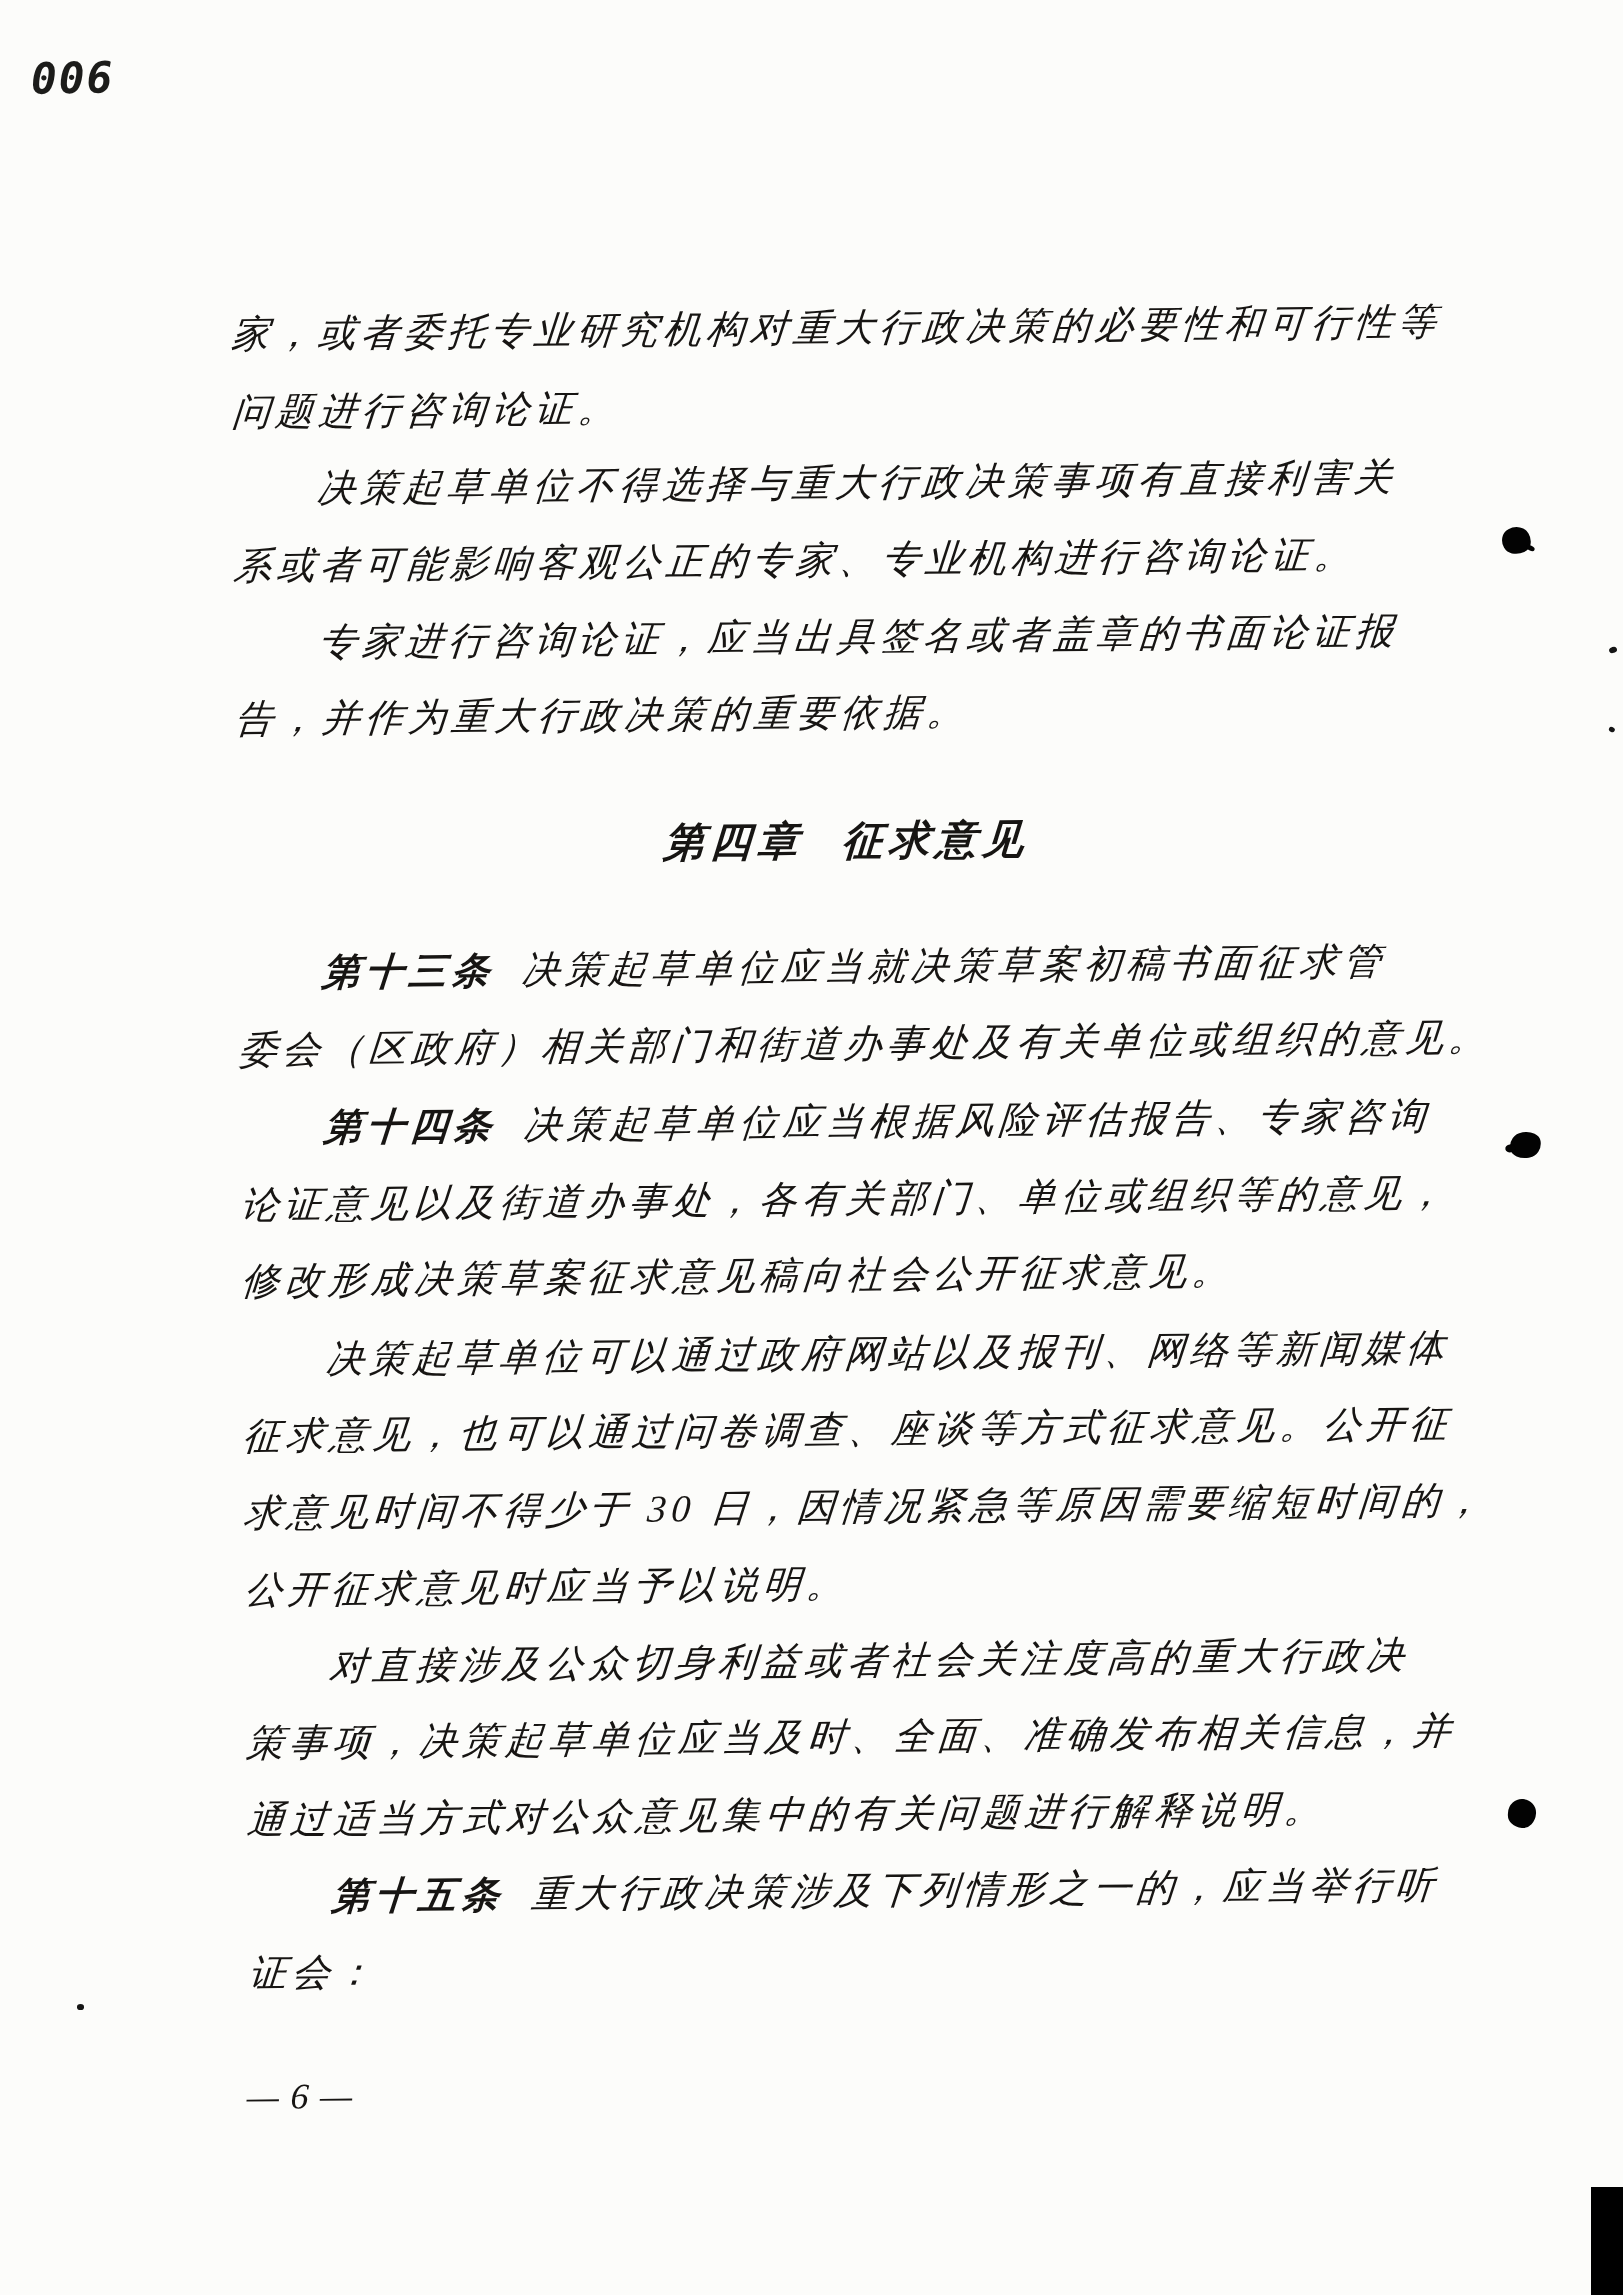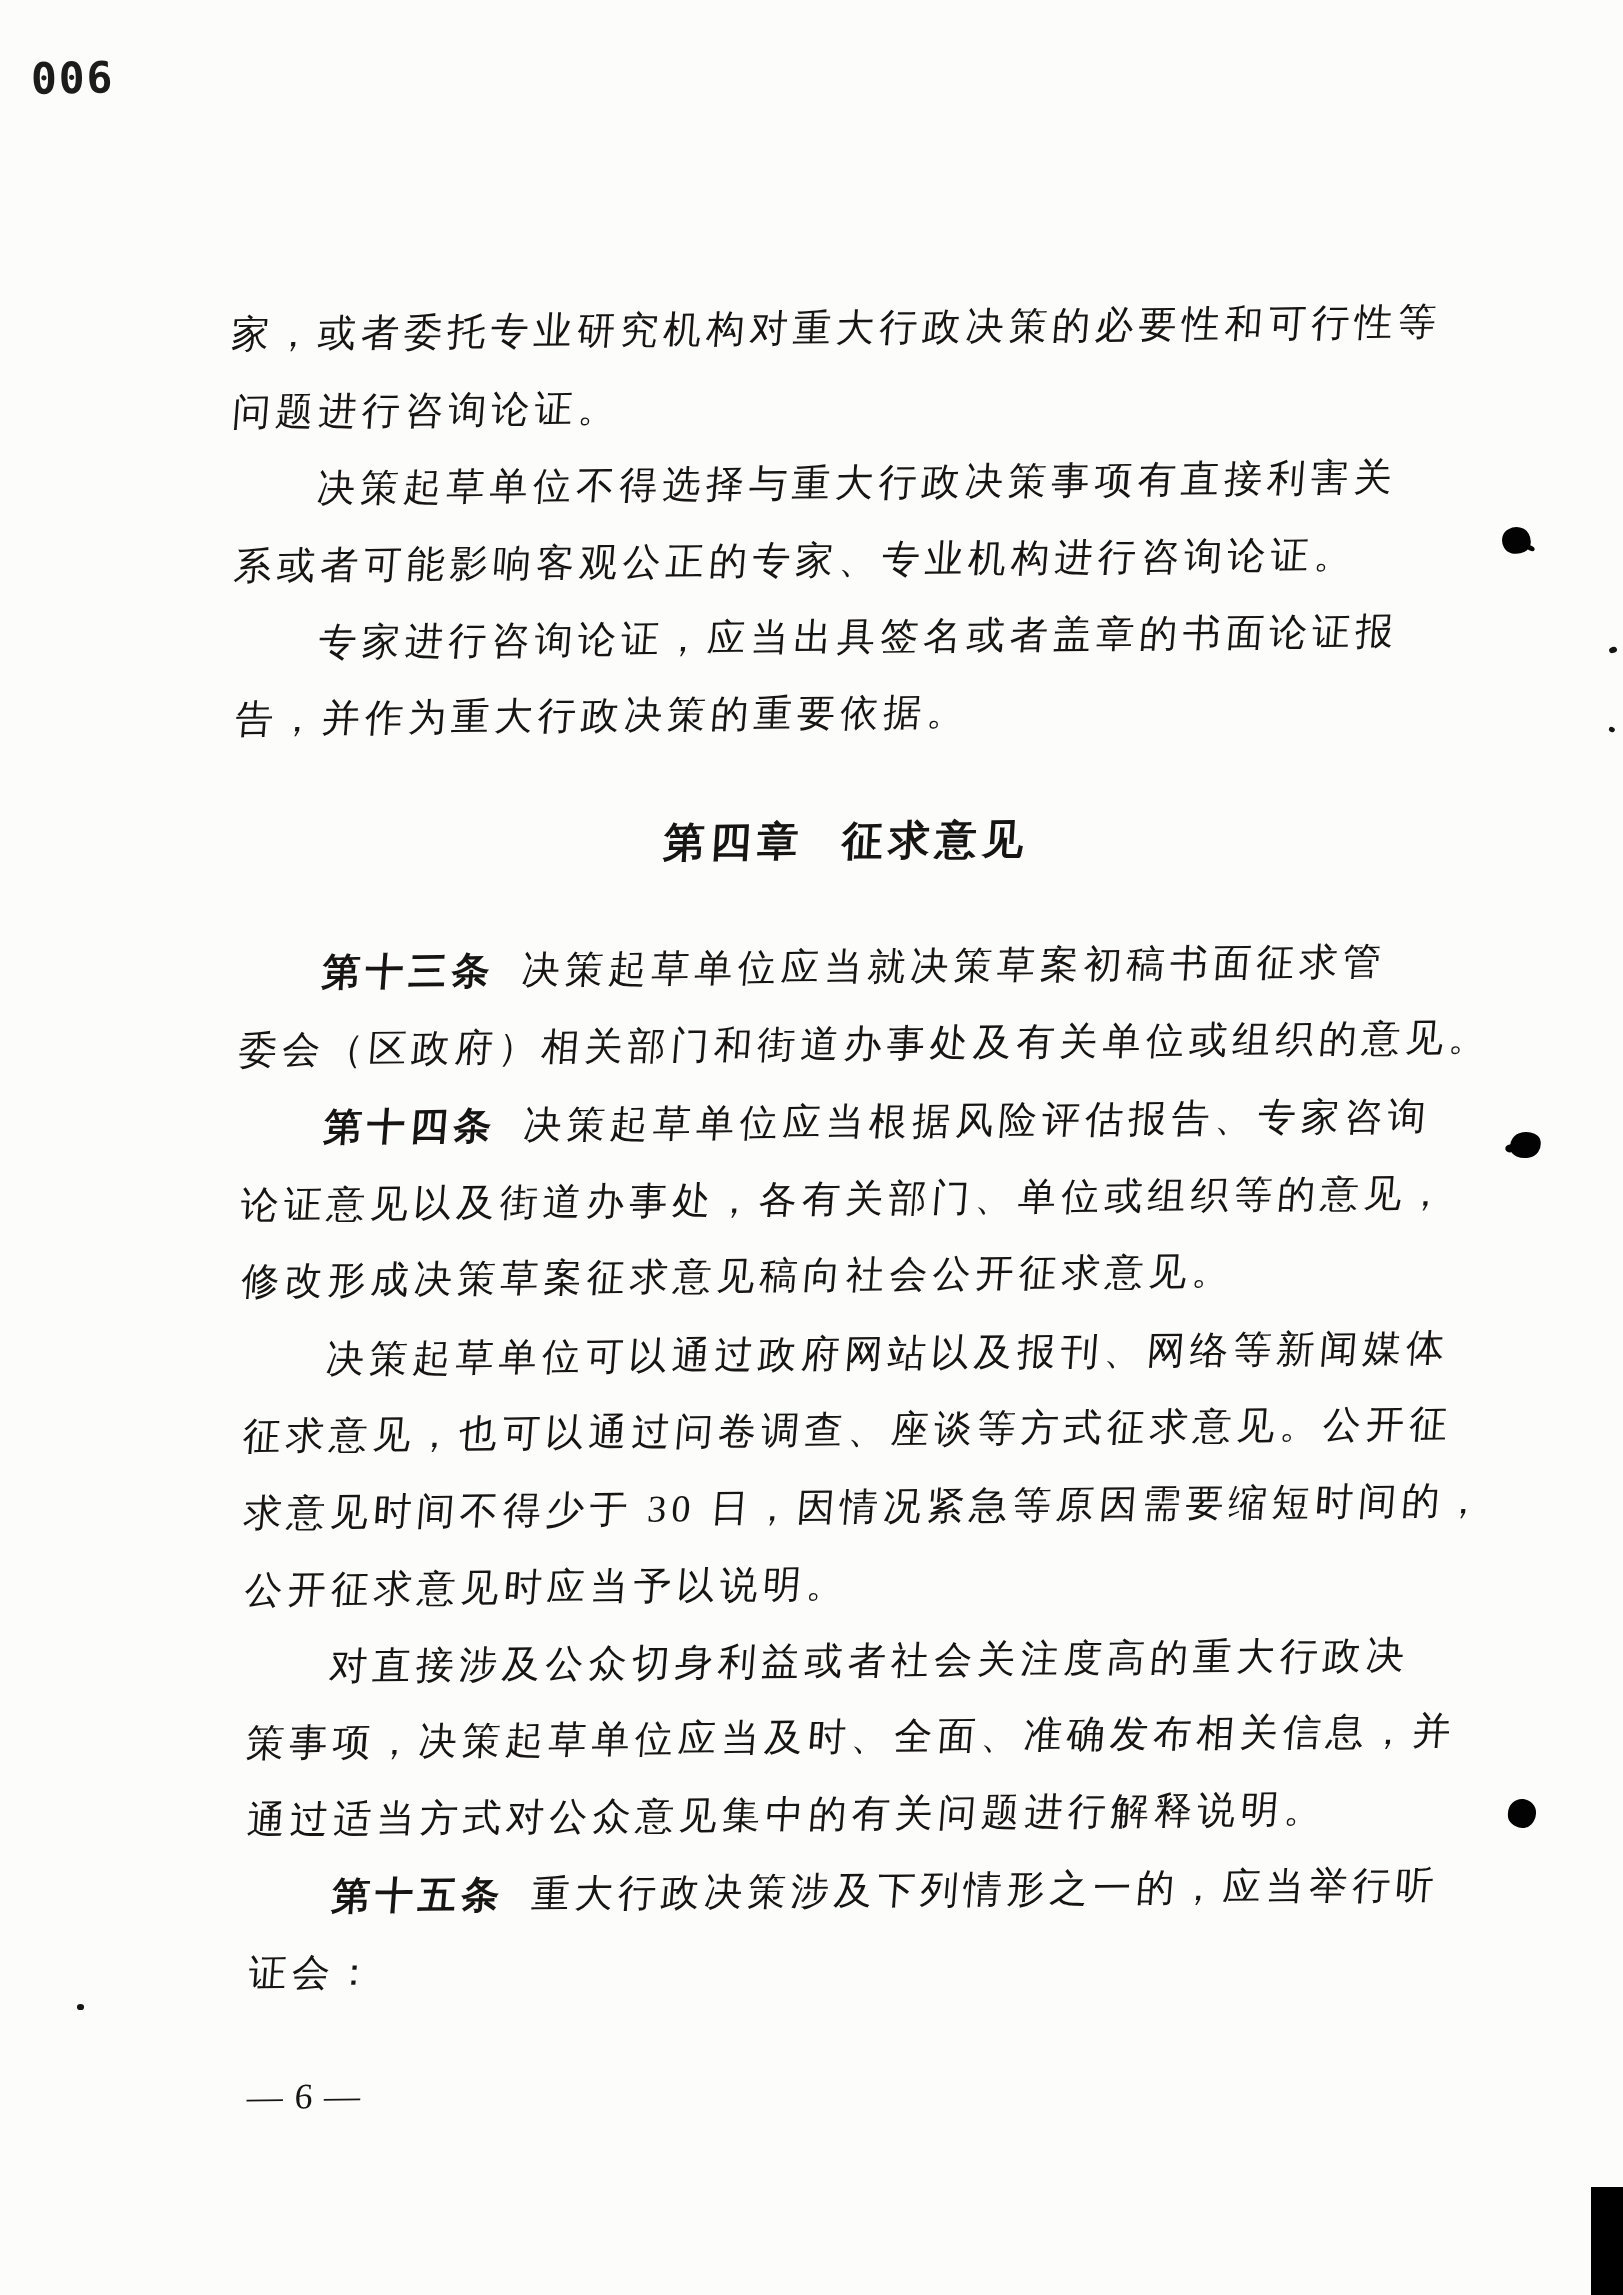--- a/index.html
+++ b/index.html
@@ -3,20 +3,21 @@
 <meta charset="utf-8">
 <style>
   html,body{margin:0;padding:0;background:#d9d9d9;}
   .page{
     position:relative;
     width:1623px;height:2295px;
     background:#fcfcfa;
     overflow:hidden;
     font-family:"Liberation Serif","DejaVu Serif",serif;
     color:#171513;
+    font-style:italic;
   }
   .stamp{
     position:absolute;left:31px;top:53px;
     font-family:"DejaVu Sans Mono","Liberation Mono",monospace;
     font-weight:bold;font-size:43px;letter-spacing:1.9px;color:#1c1c1a;
     transform:rotate(-1deg);
   }
   .content{
     position:absolute;left:0;top:0;width:1623px;height:2295px;
     transform:rotate(-0.6deg);

